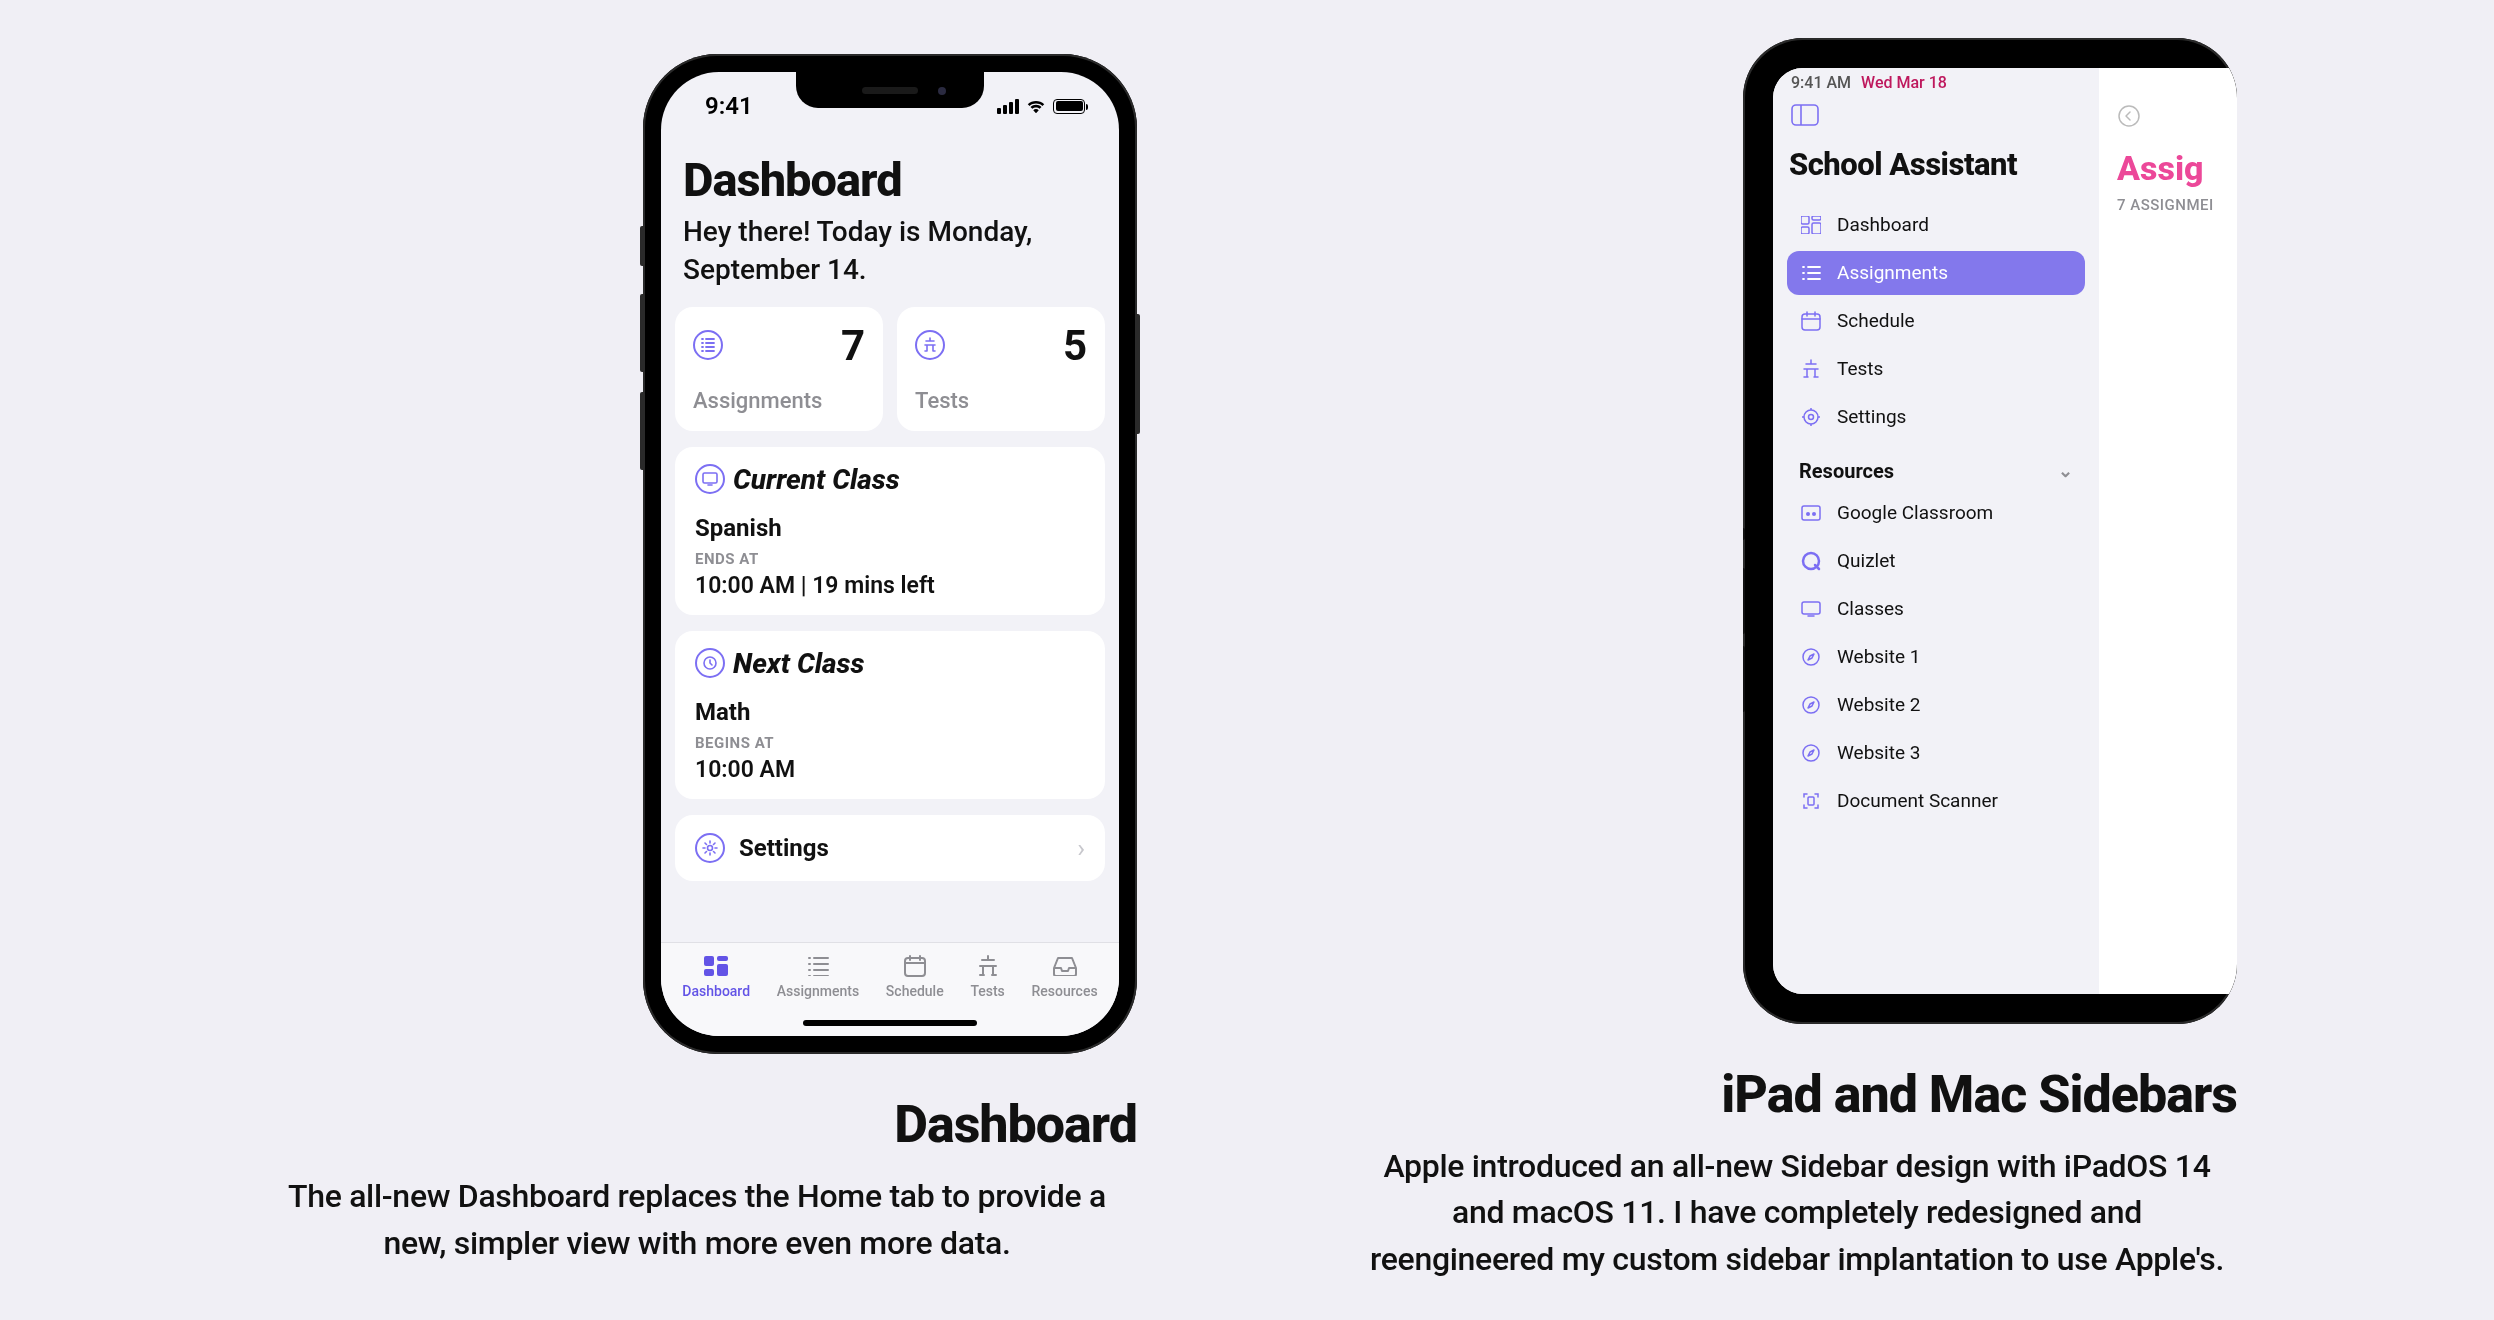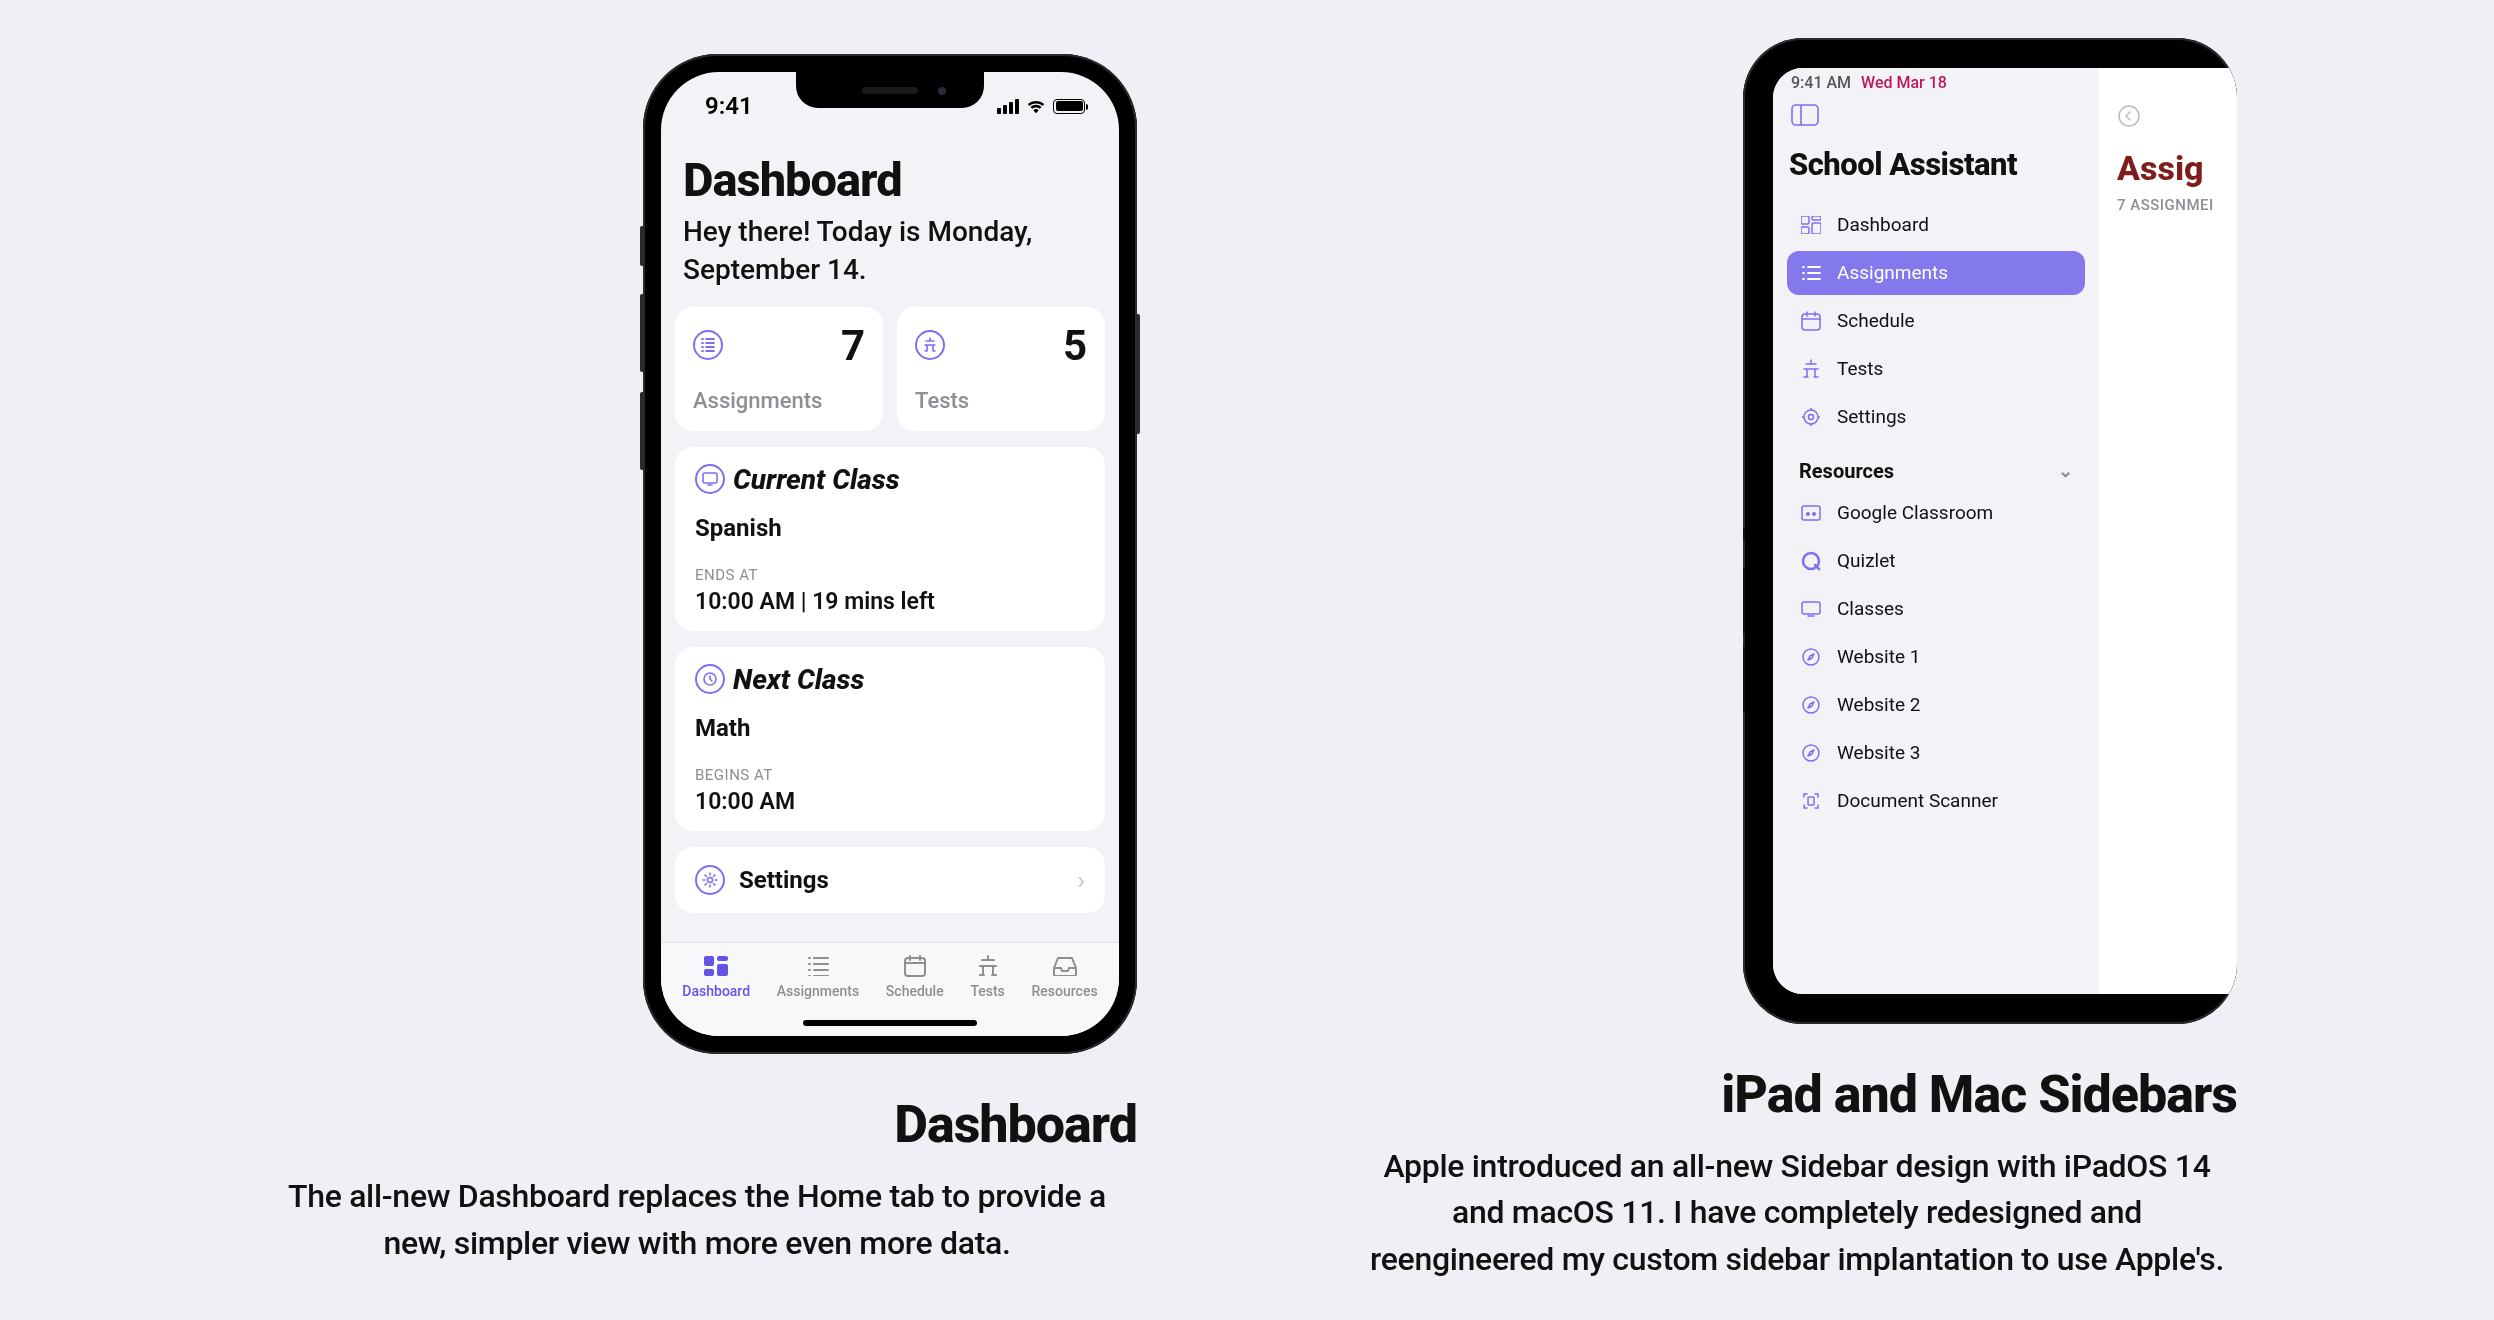--- a/index.html
+++ b/index.html
@@ -40,21 +40,21 @@
 .stat-top { display: flex; justify-content: space-between; align-items: center; }
 .stat-icon { width: 30px; height: 30px; border: 2px solid #7c6ff3; border-radius: 50%; display: flex; align-items: center; justify-content: center; }
 .stat-num { font-size: 42px; font-weight: 700; color: #111; }
 .stat-label { font-size: 22px; color: #8e8e93; font-weight: 500; margin-top: 18px; }
 
 .info-card { background: #fff; border-radius: 18px; padding: 16px 20px; margin-top: 16px; }
 .info-head { display: flex; align-items: center; gap: 8px; font-style: italic; }
 .info-icon { width: 30px; height: 30px; border: 2px solid #7c6ff3; border-radius: 50%; display: flex; align-items: center; justify-content: center; }
 .info-title { font-size: 28px; font-weight: 800; color: #111; }
 .info-sub { font-size: 24px; font-weight: 700; color: #111; margin-top: 18px; }
-.info-meta { font-size: 15px; color: #8e8e93; font-weight: 400; letter-spacing: 0.5px; margin-top: 24px; }
+.info-meta { font-size: 15px; color: #8e8e93; font-weight: 700; letter-spacing: 0.5px; margin-top: 8px; }
 .info-val { font-size: 23px; font-weight: 600; color: #111; margin-top: 4px; }
 
 .settings-row { background: #fff; border-radius: 18px; padding: 18px 20px; margin-top: 16px; display: flex; align-items: center; gap: 14px; }
 .settings-row .info-title { font-size: 24px; font-weight: 700; }
 .chev { margin-left: auto; color: #c7c7cc; font-size: 26px; }
 
 .tabbar { position: absolute; bottom: 0; left: 0; right: 0; height: 94px; background: #f8f8fa; border-top: 1px solid #e0e0e5; display: flex; justify-content: space-around; padding: 10px 8px 22px; }
 .tab { display: flex; flex-direction: column; align-items: center; gap: 4px; color: #8e8e93; font-size: 14px; font-weight: 500; }
 .tab.active { color: #6354e6; }
 .tab-icon { width: 30px; height: 26px; display: flex; align-items: center; justify-content: center; }
@@ -72,21 +72,21 @@
 .sb-toggle { width: 28px; height: 22px; margin-bottom: 20px; margin-left: 4px; }
 .sb-title { font-size: 31px; font-weight: 800; color: #111; margin-bottom: 20px; padding-left: 2px; letter-spacing: -0.5px; }
 .sb-item { display: flex; align-items: center; gap: 14px; padding: 10px 12px; border-radius: 12px; font-size: 19px; color: #111; font-weight: 400; margin-bottom: 4px; }
 .sb-item.active { background: #8378ec; color: #fff; }
 .sb-item.active .sbi { color: #fff; }
 .sbi { width: 24px; height: 24px; display: flex; align-items: center; justify-content: center; color: #7c6ff3; flex-shrink: 0; }
 .sb-section { display: flex; justify-content: space-between; align-items: center; padding: 16px 12px 8px; font-size: 20px; font-weight: 700; color: #111; }
 .sb-chev { color: #8e8e93; font-size: 18px; }
 .content-pane { flex: 1; padding: 36px 0 0 18px; position: relative; }
 .cp-back { width: 24px; height: 24px; margin-bottom: 20px; color: #aaa; }
-.cp-title { font-size: 34px; font-weight: 800; color: #7f1d1d; }
+.cp-title { font-size: 34px; font-weight: 800; color: #ec4899; }
 .cp-meta { font-size: 15px; color: #8e8e93; font-weight: 500; margin-top: 8px; letter-spacing: 0.5px; }
 
 svg { display: block; }
 </style>
 </head>
 <body>
 
 <div class="feature">
   <div class="iphone">
     <div class="side-btn left1"></div>

